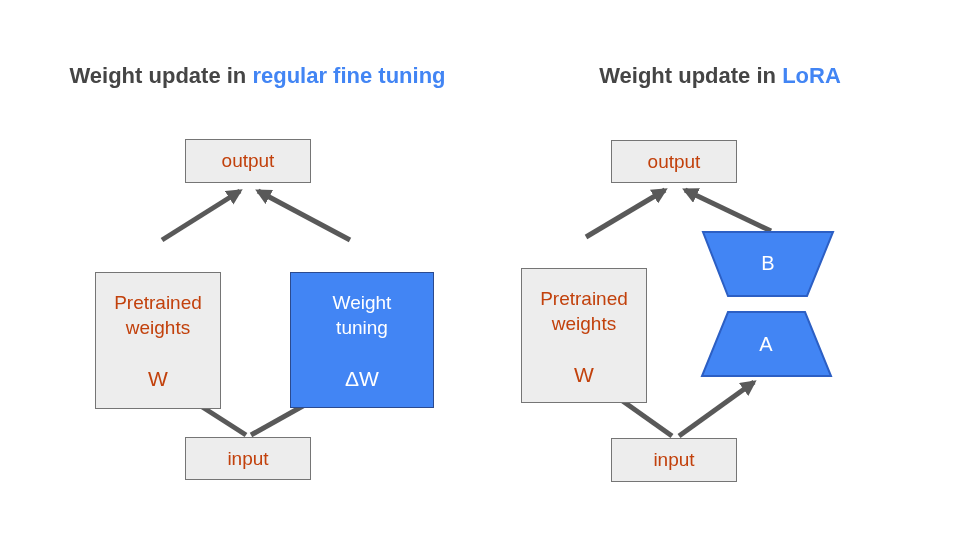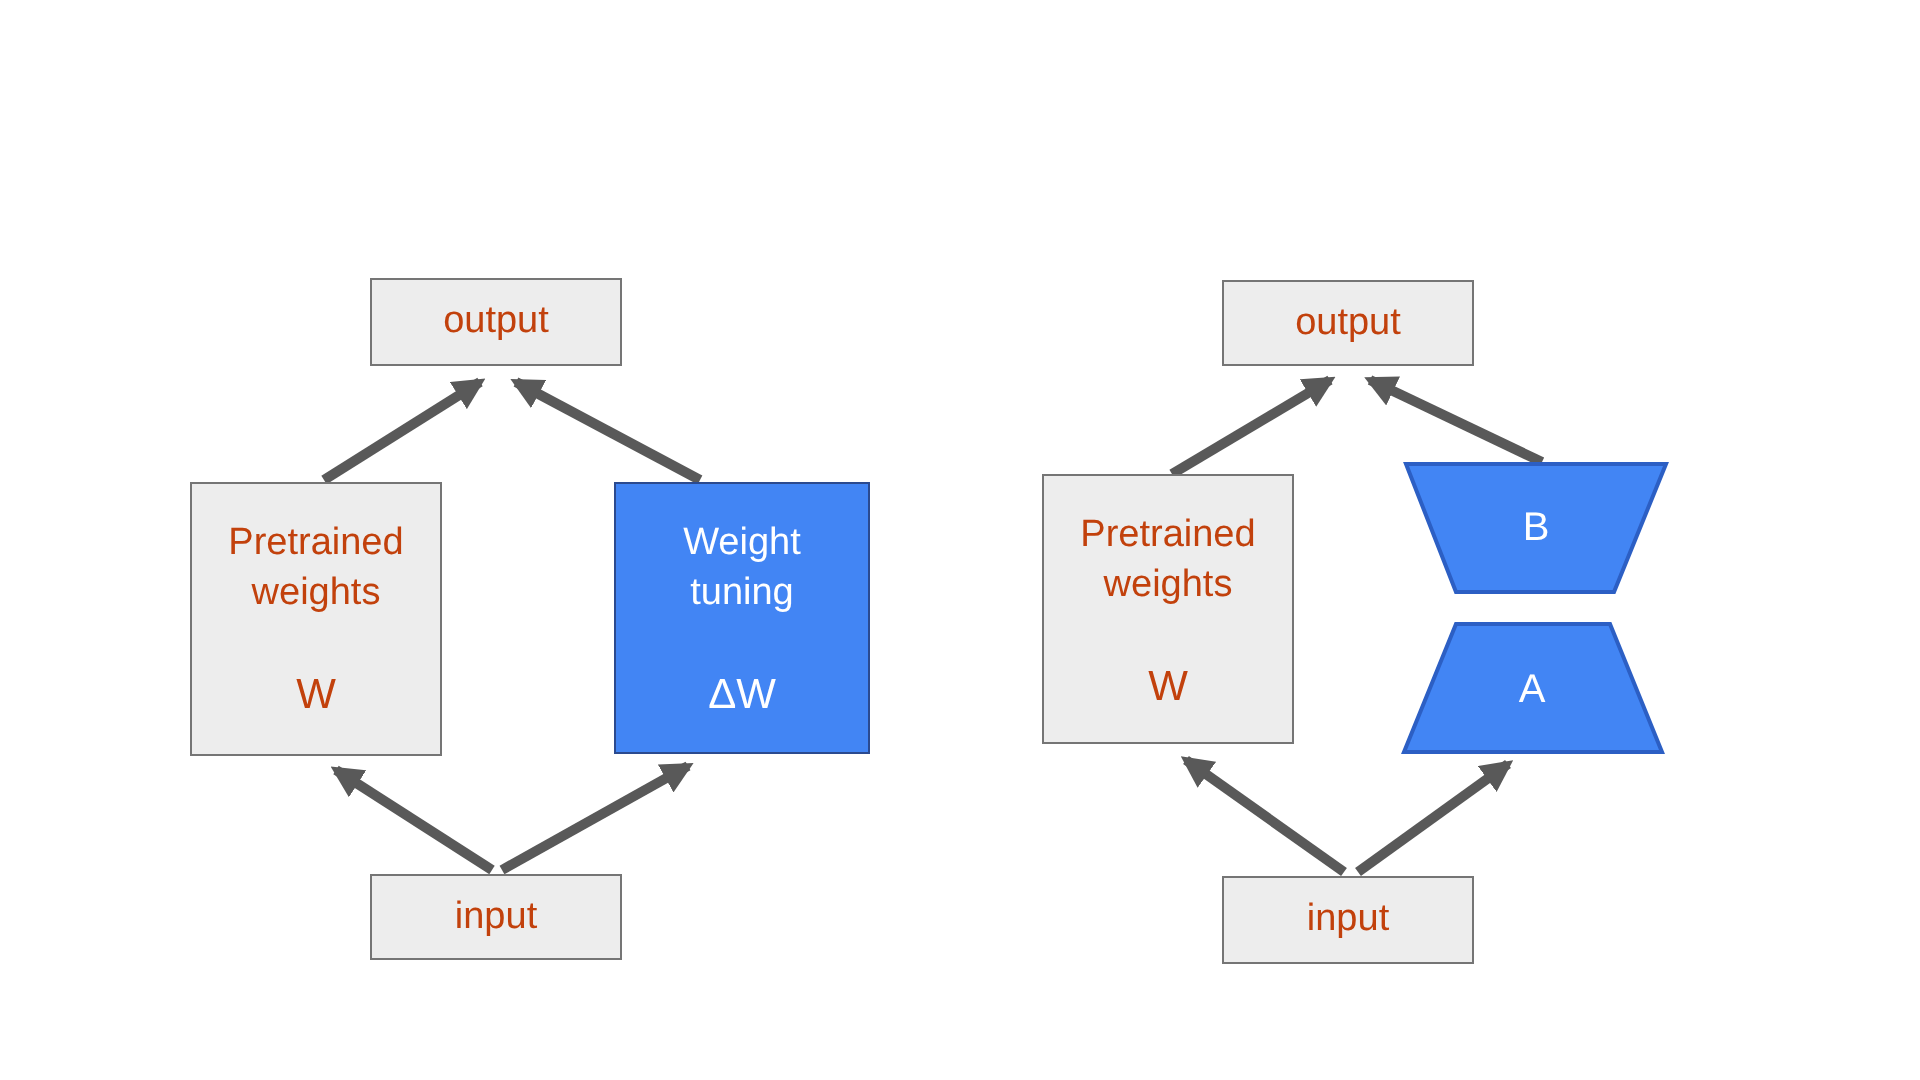--- a/index.html
+++ b/index.html
@@ -39,32 +39,33 @@
     justify-content: center;
     font-size: 19px;
     color: #c2410c;
     text-align: center;
   }
   .box.tall {
     flex-direction: column;
     justify-content: flex-start;
     padding-top: 17px;
     align-items: center;
+    margin-top: 31px;
   }
   .box .lbl { line-height: 1.32; }
   .box .symbol { margin-top: 27px; font-size: 21px; }
   .box.blue {
     background: #4285f4;
     border: 1px solid #2b4a8f;
     color: #ffffff;
   }
 
   .out-l { left: 185px; top: 139px; width: 126px; height: 44px; }
   .pre-l { left: 95px;  top: 241px; width: 126px; height: 137px; }
-  .upd-l { left: 307px; top: 241px; width: 128px; height: 136px; }
+  .upd-l { left: 290px; top: 241px; width: 144px; height: 136px; }
   .in-l  { left: 185px; top: 437px; width: 126px; height: 43px; }
 
   .out-r { left: 611px; top: 140px; width: 126px; height: 43px; }
   .pre-r { left: 521px; top: 237px; width: 126px; height: 135px; }
   .in-r  { left: 611px; top: 438px; width: 126px; height: 44px; }
 
   .arrow-line { stroke: #595959; stroke-width: 5; }
   .trap { stroke: #2c5fc4; stroke-width: 2; }
   .trap-label {
     fill: #ffffff;
@@ -94,20 +95,22 @@
     <line class="arrow-line" x1="771" y1="231" x2="685" y2="190" marker-end="url(#arrow)"></line>
     <line class="arrow-line" x1="672" y1="436" x2="593" y2="380" marker-end="url(#arrow)"></line>
     <line class="arrow-line" x1="679" y1="436" x2="754" y2="382" marker-end="url(#arrow)"></line>
 
     <polygon class="trap" points="703,232 833,232 807,296 728,296" fill="#4285f4"></polygon>
     <polygon class="trap" points="728,312 805,312 831,376 702,376" fill="#4285f4"></polygon>
     <text class="trap-label" x="768" y="270">B</text>
     <text class="trap-label" x="766" y="351">A</text>
   </svg>
 
+  <div class="title title-left"><span>Weight update in</span> <span class="hl">regular fine tuning</span></div>
+  <div class="title title-right"><span>Weight update in</span> <span class="hl">LoRA</span></div>
 
   <div class="box out-l">
     <span>output</span>
   </div>
 
   <div class="box tall pre-l">
     <div class="lbl">Pretrained</div>
     <div class="lbl">weights</div>
     <div class="symbol">W</div>
   </div>

